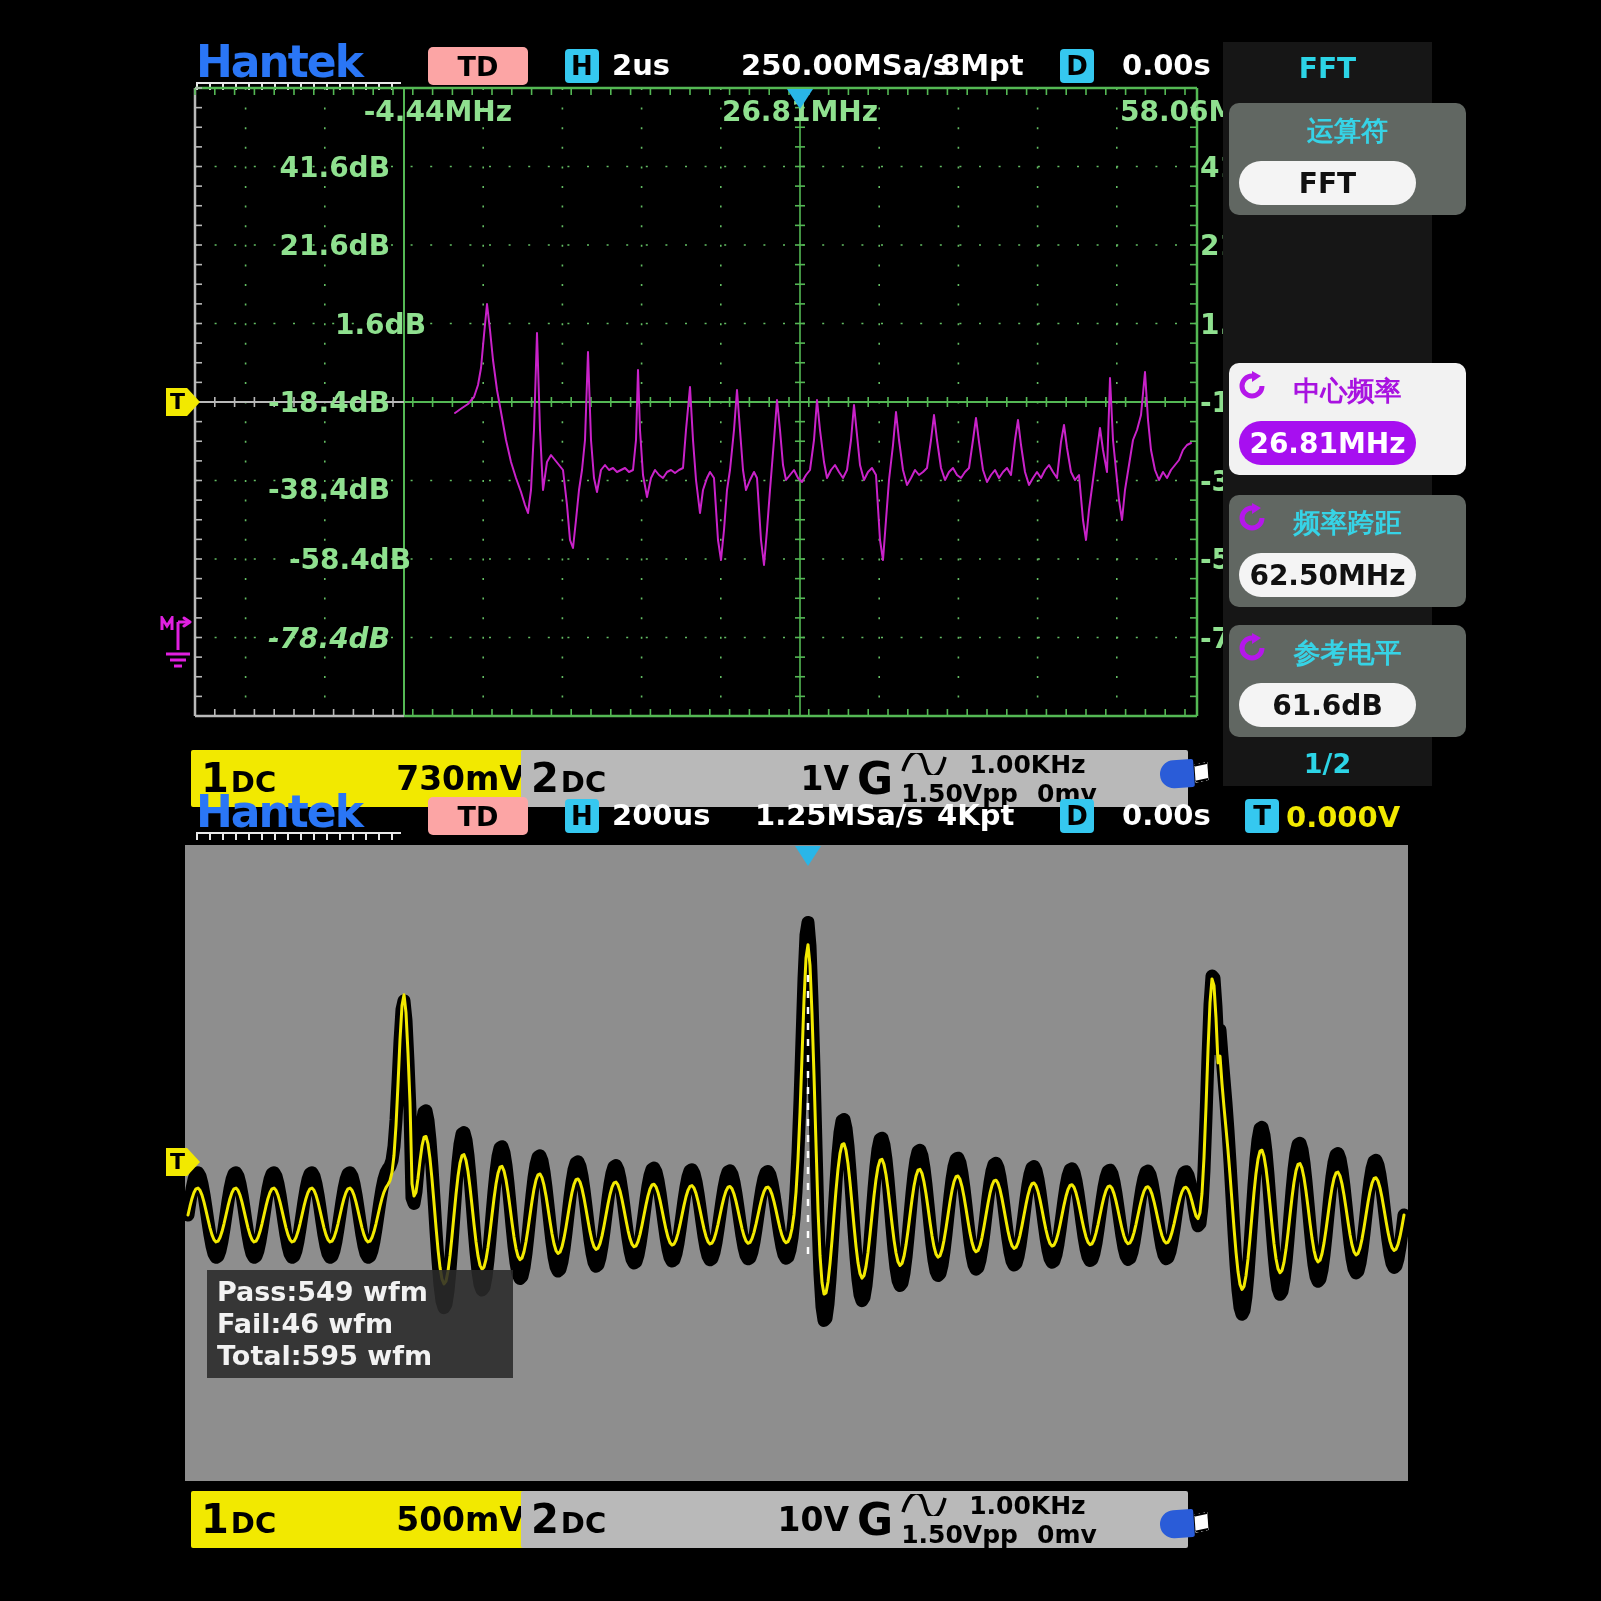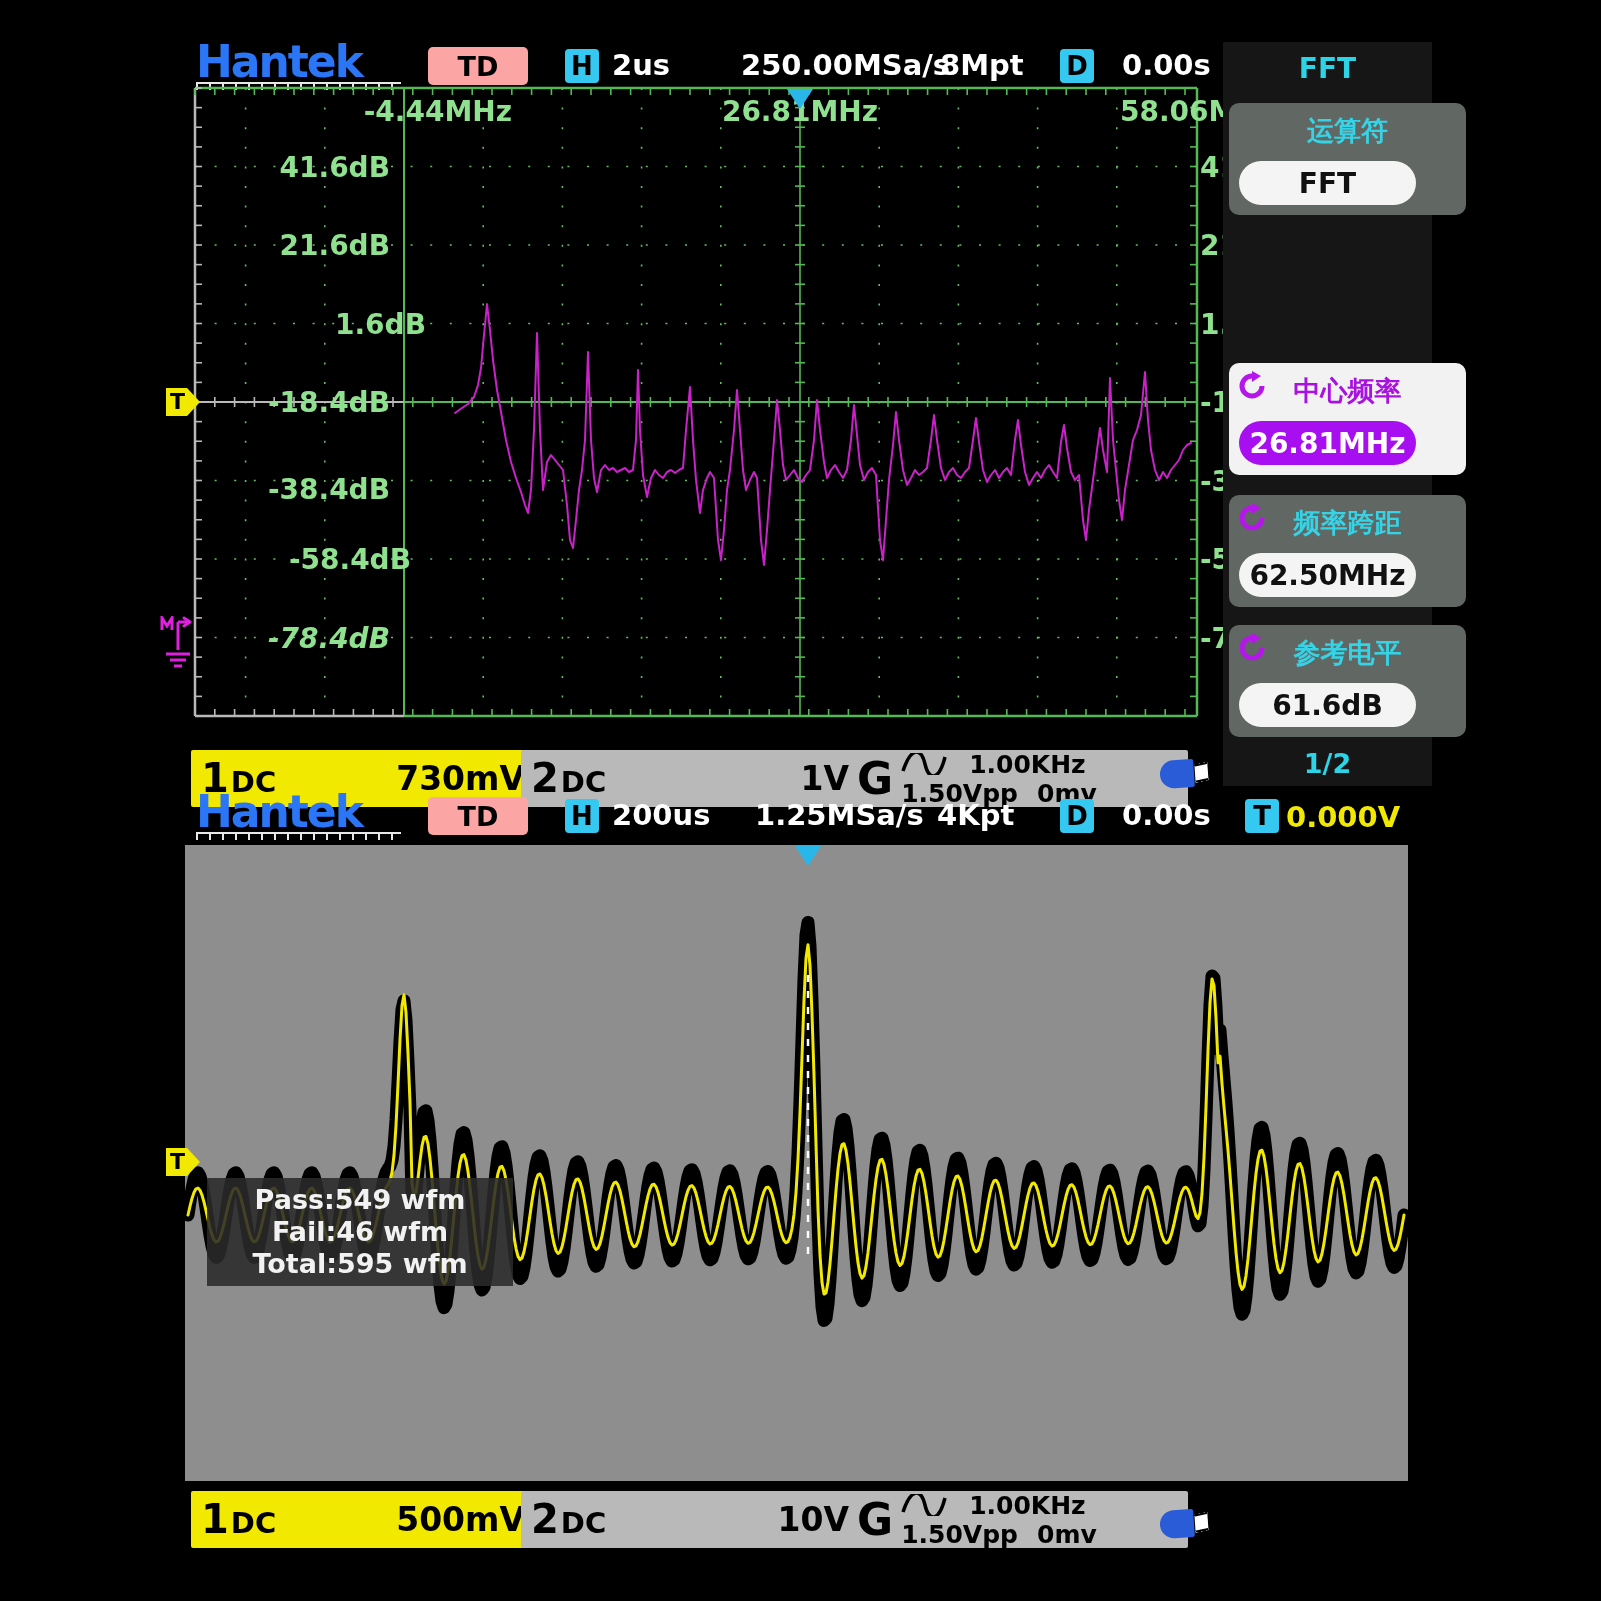--- a/index.html
+++ b/index.html
@@ -476,21 +476,21 @@
   <div class="abs hdr-text" style="left:937px;top:798px;">4Kpt</div>
   <div class="abs hdr-box-cyan" style="left:1060px;top:799px;width:34px;height:34px;">D</div>
   <div class="abs hdr-text" style="left:1122px;top:798px;">0.00s</div>
   <div class="abs hdr-box-cyan" style="left:1245px;top:799px;width:34px;height:34px;">T</div>
   <div class="abs hdr-text-yellow" style="left:1286px;top:800px;">0.000V</div>
 
   <div class="abs wave-bg" style="left:185px;top:845px;width:1223px;height:636px;"></div>
   <div class="abs tri-down" style="left:795px;top:846px;"></div>
   <div class="abs t-marker" style="left:166px;top:1148px;">T</div>
 
-  <div class="abs stats" style="left:207px;top:1178px;width:286px;text-align:center;">
+  <div class="abs stats" style="left:207px;top:1270px;width:286px;">
     <div>Pass:549 wfm</div>
     <div>Fail:46 wfm</div>
     <div>Total:595 wfm</div>
   </div>
 
   <div class="abs ch-box ch-yellow" style="left:191px;top:1491px;width:324px;padding:0 10px;">
     <span class="ch-num">1</span>
     <span class="ch-coup">DC</span>
     <span class="ch-val">500mV</span>
   </div>

